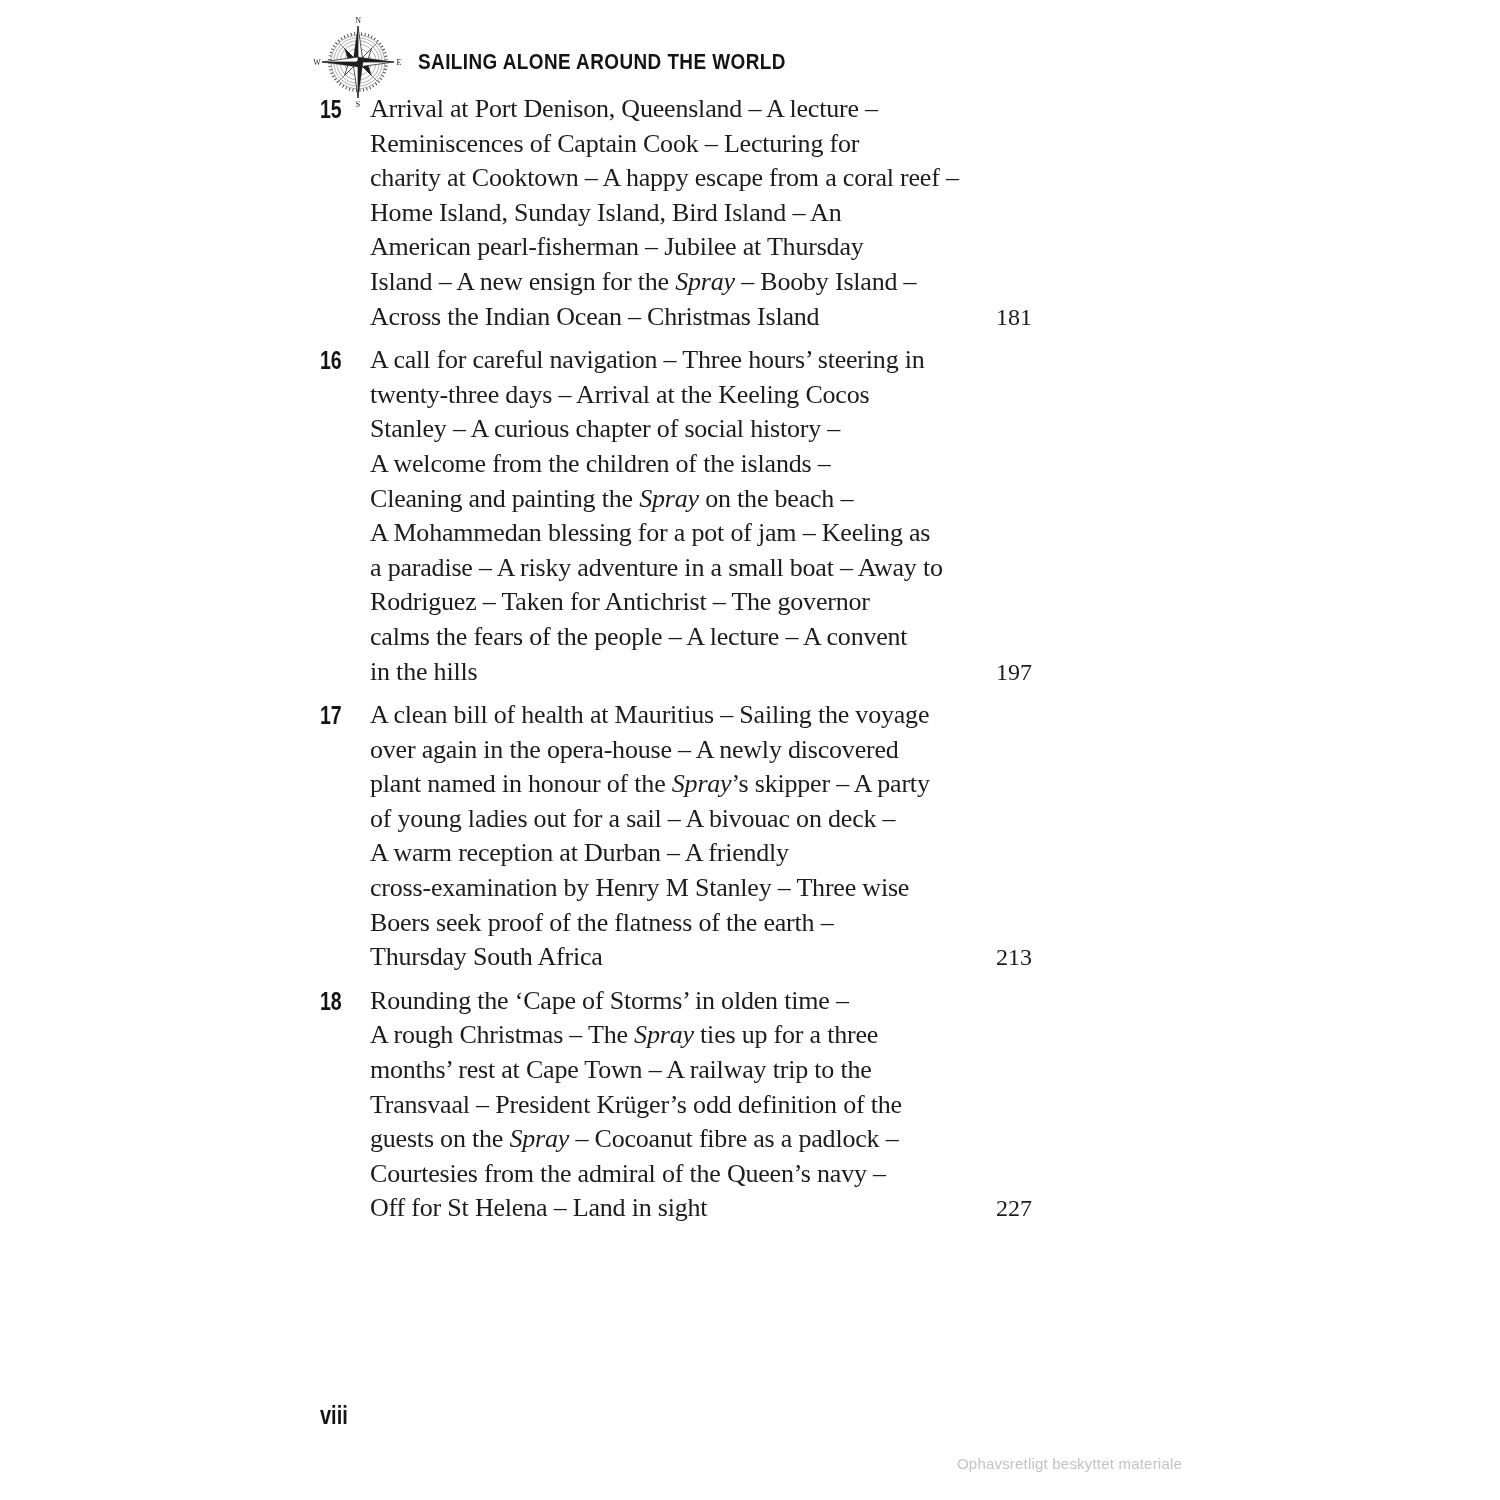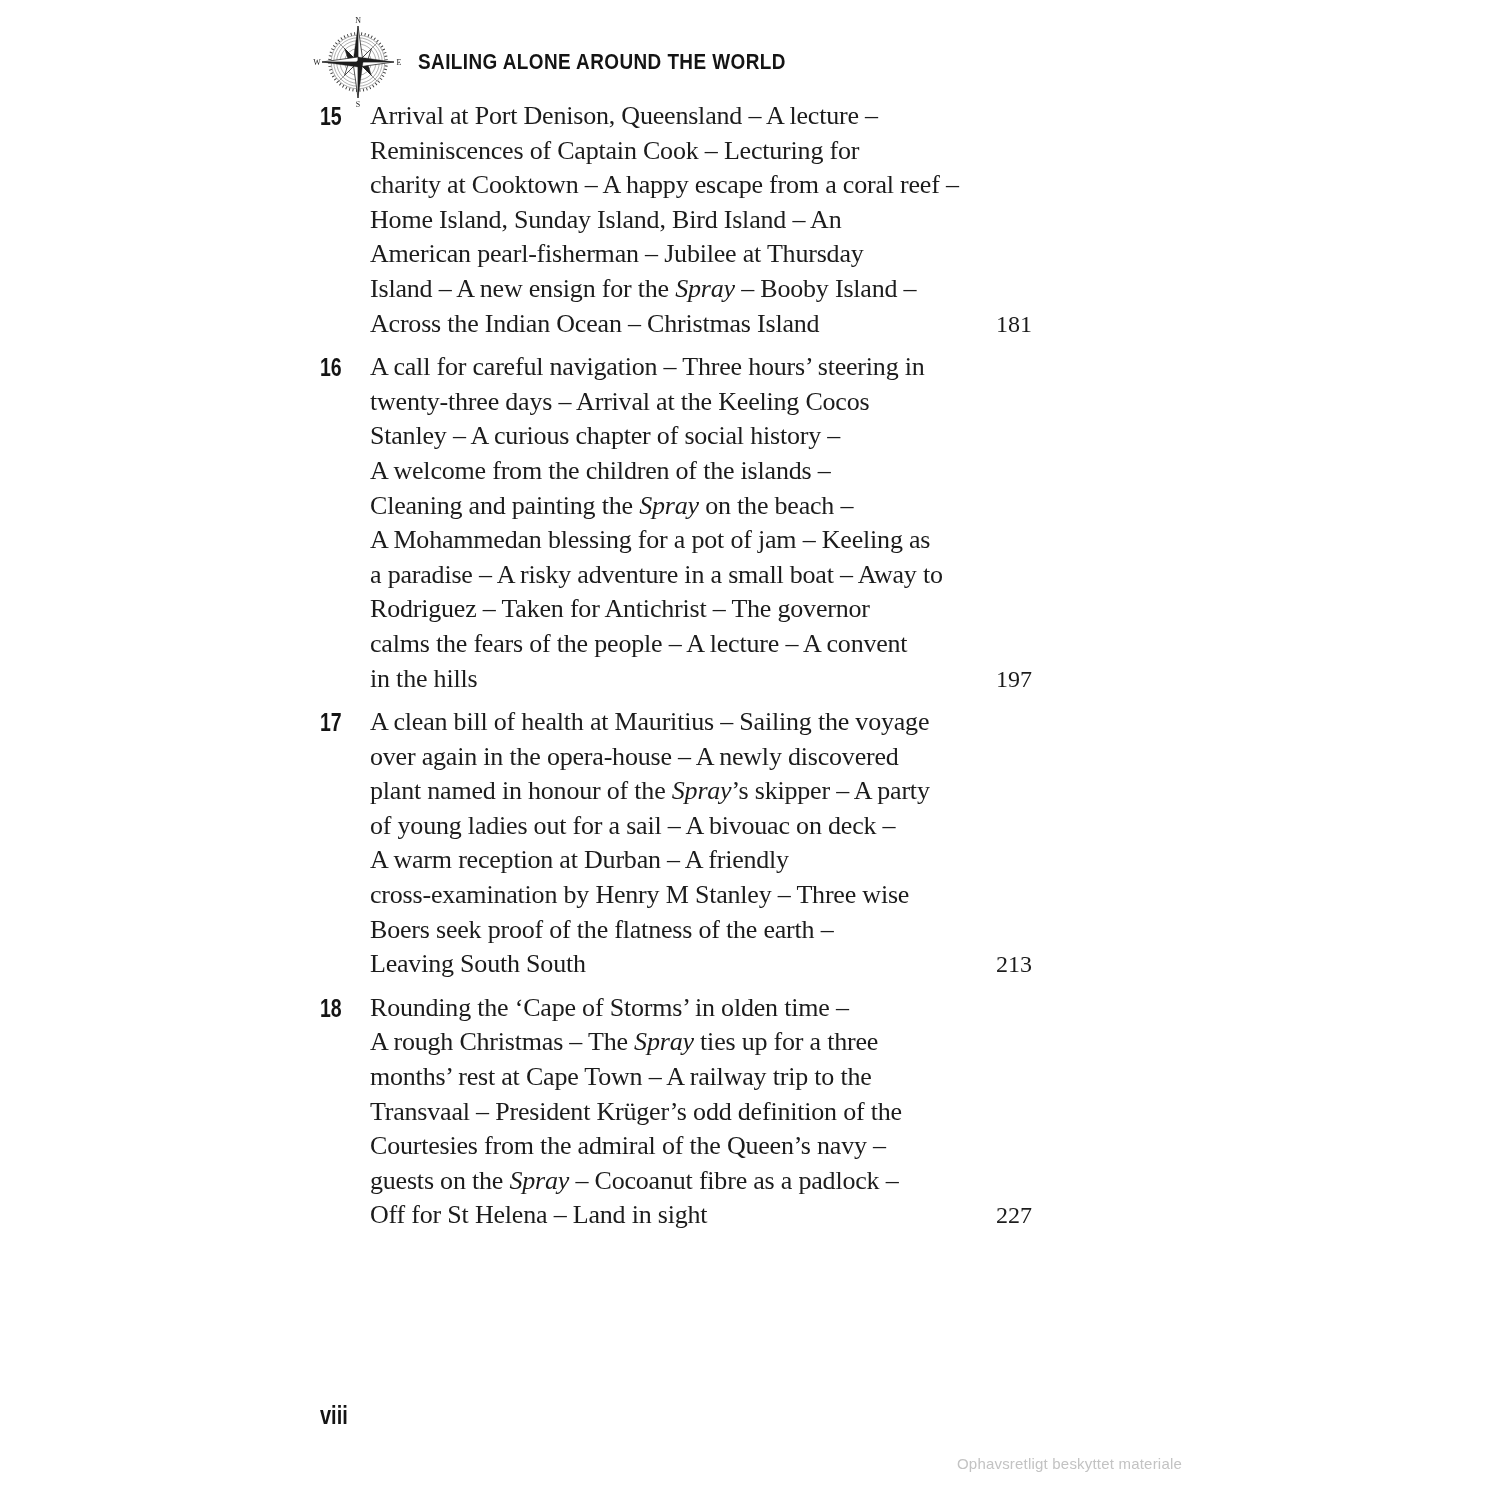--- a/index.html
+++ b/index.html
@@ -39,21 +39,21 @@
     color: #141414;
     transform: scaleX(0.86);
     transform-origin: left center;
     white-space: nowrap;
   }
 
   
   .toc {
     position: absolute;
     left: 320px;
-    top: 99px;
+    top: 92px;
     width: 712px;
   }
   .toc-entry {
     display: flex;
     align-items: flex-start;
     margin-bottom: 9px;
   }
   .chapter-num {
     flex: 0 0 50px;
     font-family: "Liberation Sans", sans-serif;
@@ -202,32 +202,32 @@
       <div class="toc-entry">
         <div class="chapter-num">17</div>
         <div class="entry-body">
           <div class="line"><span><span>A clean bill of health at Mauritius – Sailing the voyage</span></span></div>
           <div class="line"><span><span>over again in the opera-house – A newly discovered</span></span></div>
           <div class="line"><span><span>plant named in honour of the </span><span class="seg-i">Spray</span><span>’s skipper – A party</span></span></div>
           <div class="line"><span><span>of young ladies out for a sail – A bivouac on deck –</span></span></div>
           <div class="line"><span><span>A warm reception at Durban – A friendly</span></span></div>
           <div class="line"><span><span>cross-examination by Henry M Stanley – Three wise</span></span></div>
           <div class="line"><span><span>Boers seek proof of the flatness of the earth –</span></span></div>
-          <div class="line last"><span><span>Leaving South South</span></span><span class="page-num">213</span></div>
+          <div class="line last"><span><span>Thursday South Africa</span></span><span class="page-num">213</span></div>
         </div>
       </div>
       <div class="toc-entry">
         <div class="chapter-num">18</div>
         <div class="entry-body">
           <div class="line"><span><span>Rounding the ‘Cape of Storms’ in olden time –</span></span></div>
           <div class="line"><span><span>A rough Christmas – The </span><span class="seg-i">Spray</span><span> ties up for a three</span></span></div>
           <div class="line"><span><span>months’ rest at Cape Town – A railway trip to the</span></span></div>
           <div class="line"><span><span>Transvaal – President Krüger’s odd definition of the</span></span></div>
+          <div class="line"><span><span>guests on the </span><span class="seg-i">Spray</span><span> – Cocoanut fibre as a padlock –</span></span></div>
           <div class="line"><span><span>Courtesies from the admiral of the Queen’s navy –</span></span></div>
-          <div class="line"><span><span>guests on the </span><span class="seg-i">Spray</span><span> – Cocoanut fibre as a padlock –</span></span></div>
           <div class="line last"><span><span>Off for St Helena – Land in sight</span></span><span class="page-num">227</span></div>
         </div>
       </div>
     </main>
 
   <div class="folio">viii</div>
 
   <div class="copyright">Ophavsretligt beskyttet materiale</div>
 
 </div>

